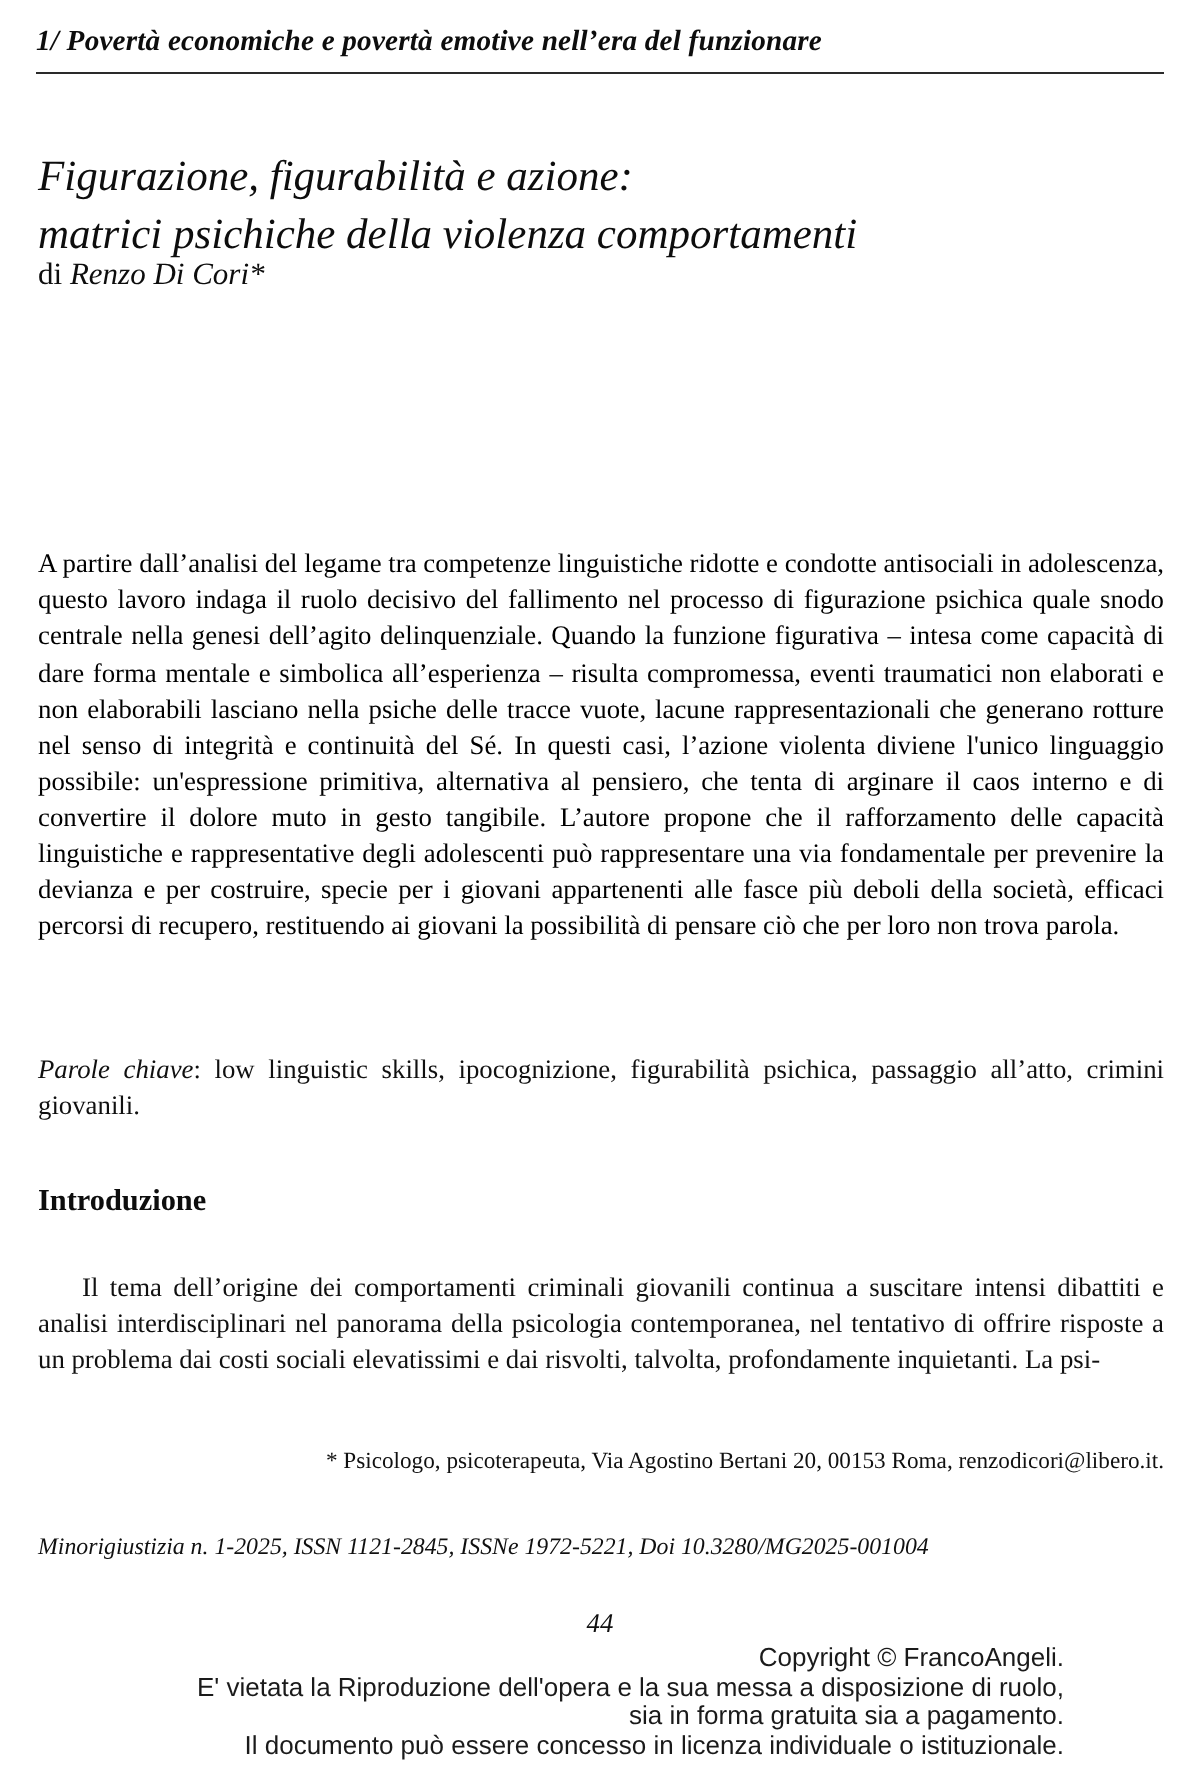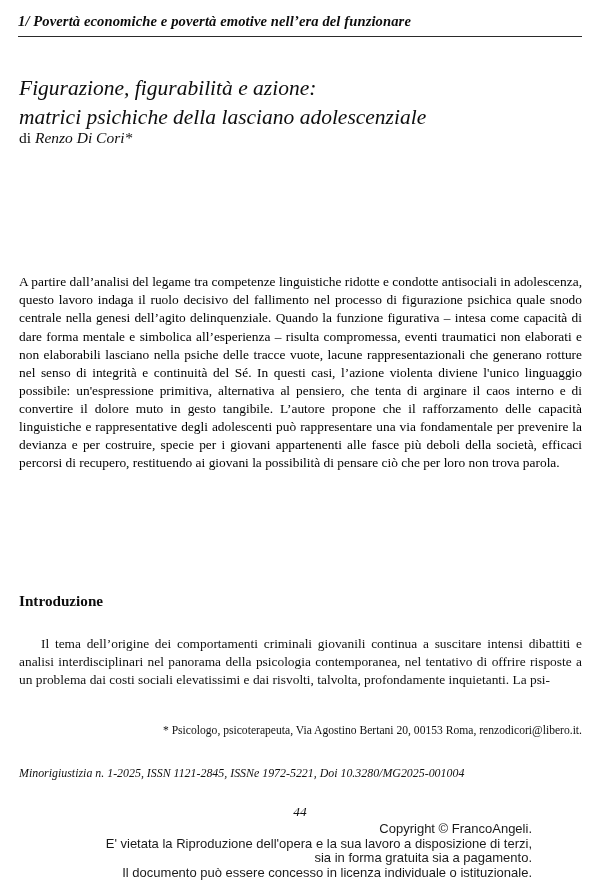--- a/index.html
+++ b/index.html
@@ -183,42 +183,45 @@
 
 <div class="page">
 
   <div class="running-head">
     <span class="running-head-text">1/ Povertà economiche e povertà emotive nell’era del funzionare</span>
   </div>
   <div class="running-rule"></div>
 
   <h1 class="title">
     <span class="title-line">Figurazione, figurabilità e azione:</span>
-    <span class="title-line">matrici psichiche della lasciano adolescenziale</span>
+    <span class="title-line">matrici psichiche della violenza comportamenti</span>
   </h1>
 
   <div class="byline">
     <span class="roman">di </span><span class="ital">Renzo Di Cori*</span>
   </div>
 
   <p class="abstract">A partire dall’analisi del legame tra competenze linguistiche ridotte e condotte antisociali in adolescenza, questo lavoro indaga il ruolo decisivo del fallimento nel processo di figurazione psichica quale snodo centrale nella genesi dell’agito delinquenziale. Quando la funzione figurativa – intesa come capacità di dare forma mentale e simbolica all’esperienza – risulta compromessa, eventi traumatici non elaborati e non elaborabili lasciano nella psiche delle tracce vuote, lacune rappresentazionali che generano rotture nel senso di integrità e continuità del Sé. In questi casi, l’azione violenta diviene l'unico linguaggio possibile: un'espressione primitiva, alternativa al pensiero, che tenta di arginare il caos interno e di convertire il dolore muto in gesto tangibile. L’autore propone che il rafforzamento delle capacità linguistiche e rappresentative degli adolescenti può rappresentare una via fondamentale per prevenire la devianza e per costruire, specie per i giovani appartenenti alle fasce più deboli della società, efficaci percorsi di recupero, restituendo ai giovani la possibilità di pensare ciò che per loro non trova parola.</p>
 
+  <p class="keywords">
+    <span class="kw-label">Parole chiave</span><span>: </span><span>low linguistic skills, ipocognizione, figurabilità psichica, passaggio all’atto, crimini giovanili.</span>
+  </p>
 
   <h2 class="section-heading">Introduzione</h2>
 
   <p class="body-para">Il tema dell’origine dei comportamenti criminali giovanili continua a suscitare intensi dibattiti e analisi interdisciplinari nel panorama della psicologia contemporanea, nel tentativo di offrire risposte a un problema dai costi sociali elevatissimi e dai risvolti, talvolta, profondamente inquietanti. La psi-</p>
 
   <div class="footnote">
     <span class="fn-indent">* Psicologo, psicoterapeuta, Via Agostino Bertani 20, 00153 Roma, renzodicori@libero.it.</span>
   </div>
 
   <div class="journal-line">Minorigiustizia n. 1-2025, ISSN 1121-2845, ISSNe 1972-5221, Doi 10.3280/MG2025-001004</div>
 
   <div class="folio">44</div>
 
   <div class="copyright">
     <span>Copyright © FrancoAngeli.</span>
-    <span>E' vietata la Riproduzione dell'opera e la sua lavoro a disposizione di terzi,</span>
+    <span>E' vietata la Riproduzione dell'opera e la sua messa a disposizione di ruolo,</span>
     <span>sia in forma gratuita sia a pagamento.</span>
     <span>Il documento può essere concesso in licenza individuale o istituzionale.</span>
   </div>
 
 </div>
 
 </body></html>

